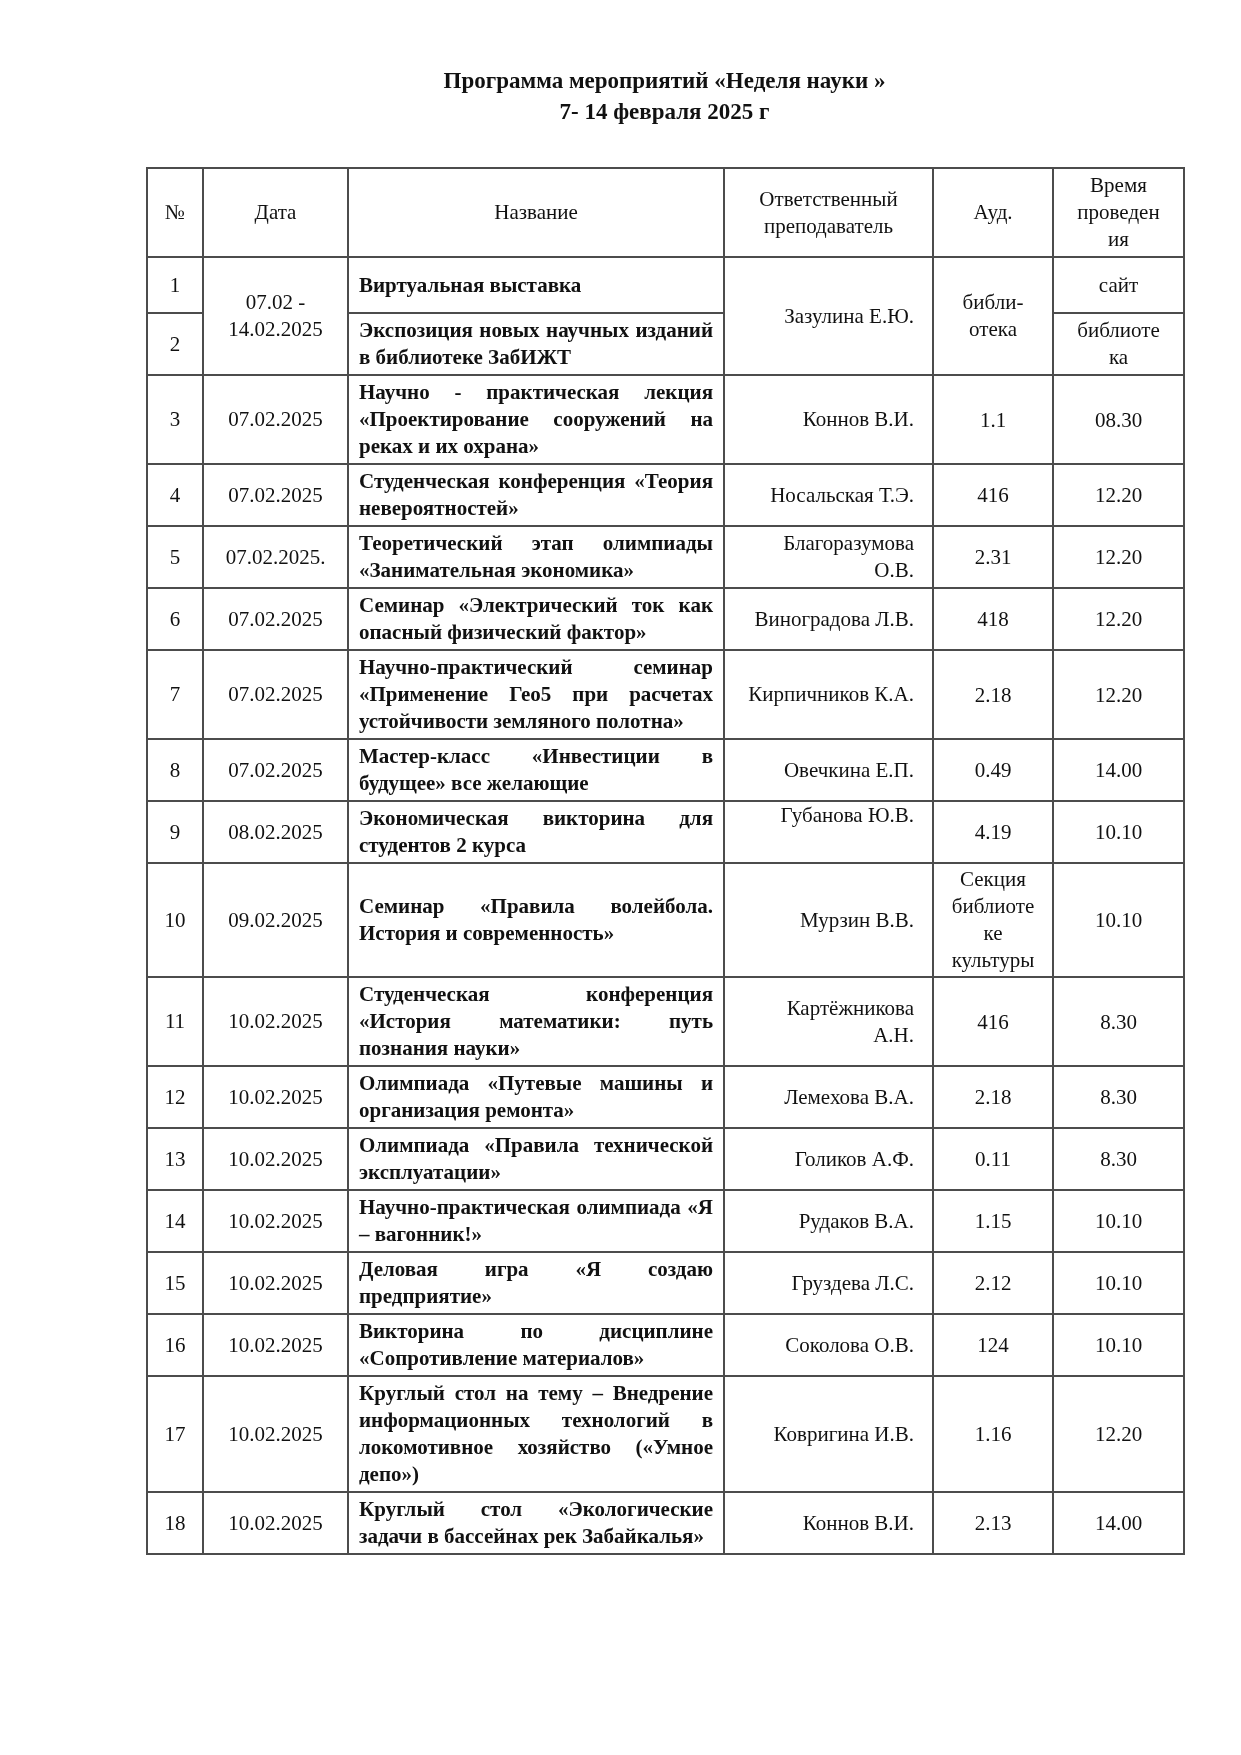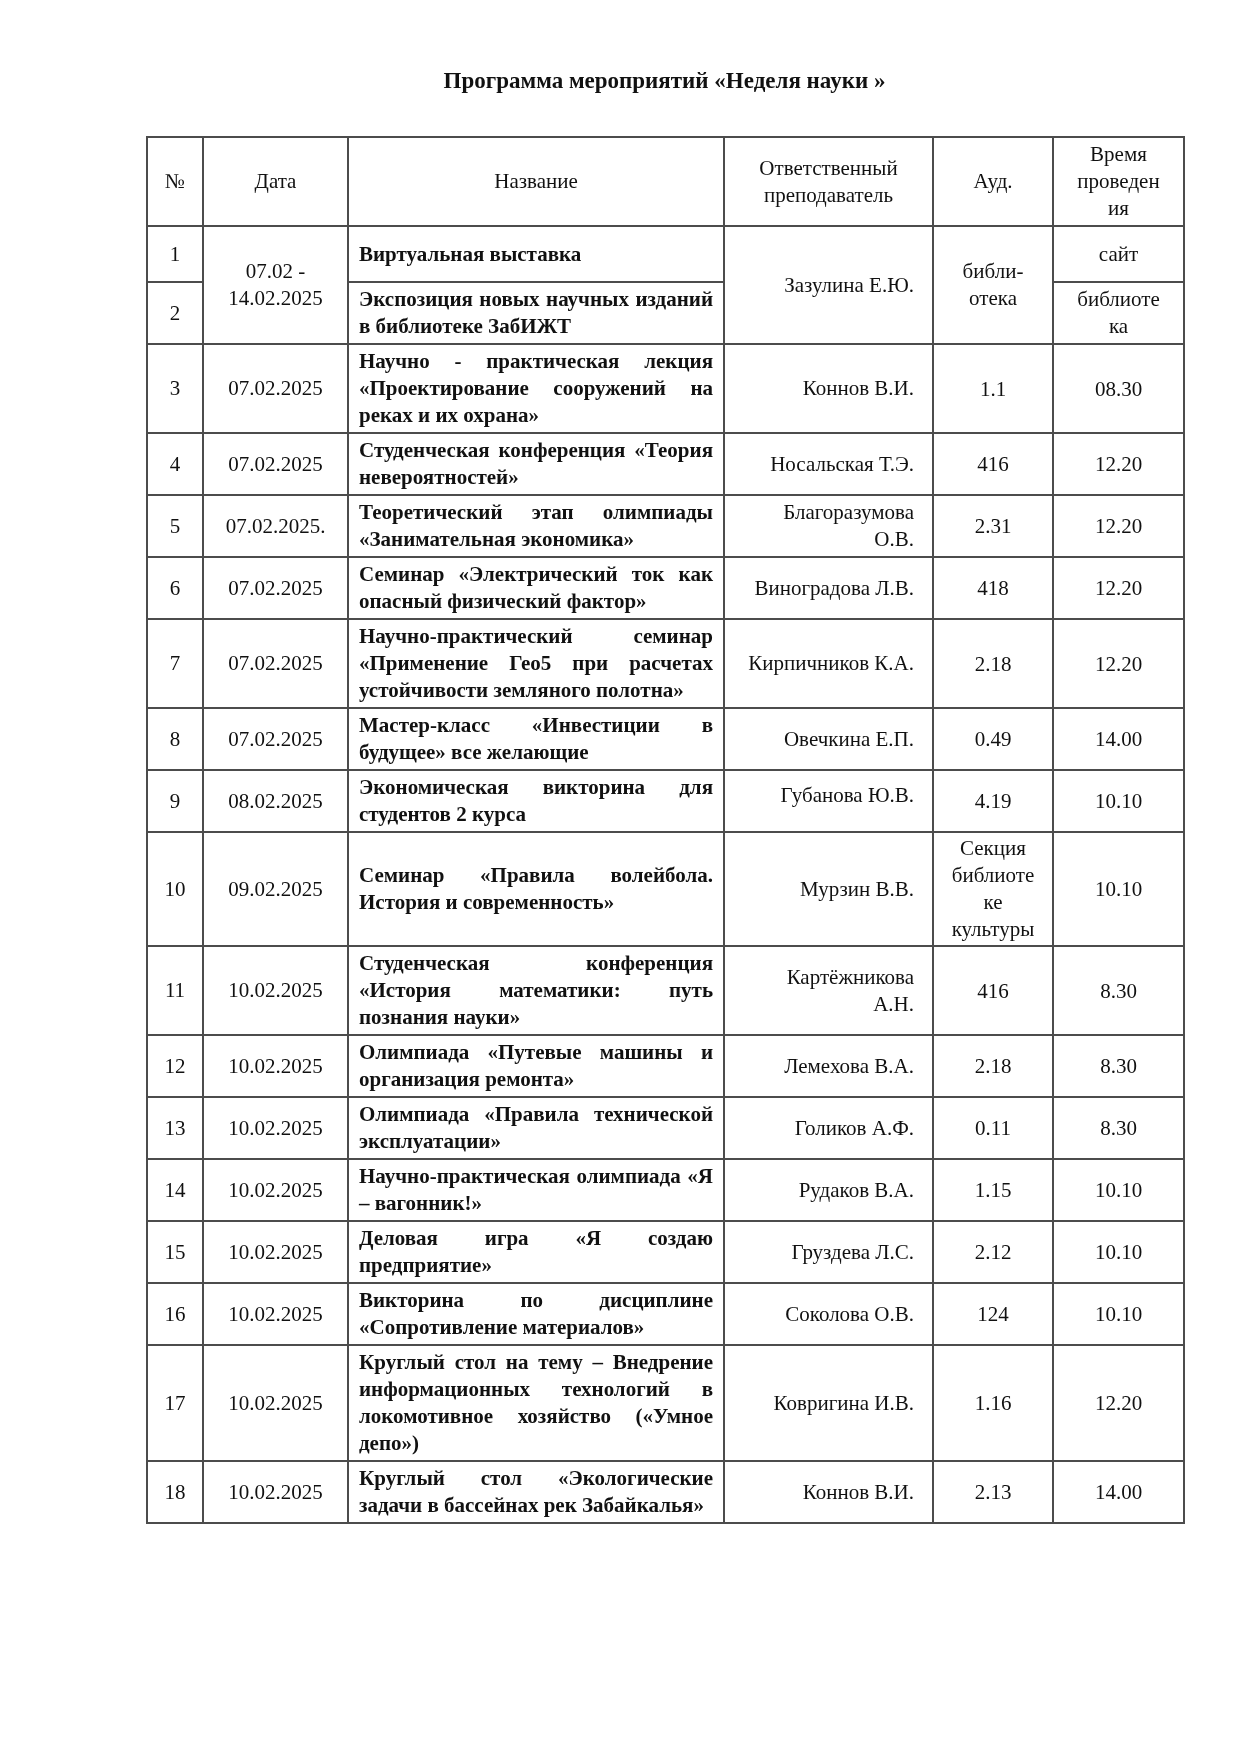--- a/index.html
+++ b/index.html
@@ -67,32 +67,33 @@
   }
   td.c-room .cell-text {
     display: inline-block;
     max-width: 86px;
     overflow-wrap: anywhere;
     vertical-align: middle;
   }
   
   tbody tr:nth-child(9) td.c-teacher {
     vertical-align: top;
-    padding-top: 11px;
+    padding-top: 0;
     margin-left: 8px;
   }
   thead th { height: 83px; }
   tbody tr { height: 56px; }
 </style>
 </head>
 <body>
 
 <div class="content">
   <div class="title-block">
     <div>Программа мероприятий  «Неделя науки »</div>
+    <div>7- 14 февраля 2025 г</div>
   </div>
 
   <table class="events">
     <colgroup>
       <col class="c-num">
         <col class="c-date">
         <col class="c-name">
       <col class="c-teacher">
         <col class="c-room">
         <col class="c-time">

